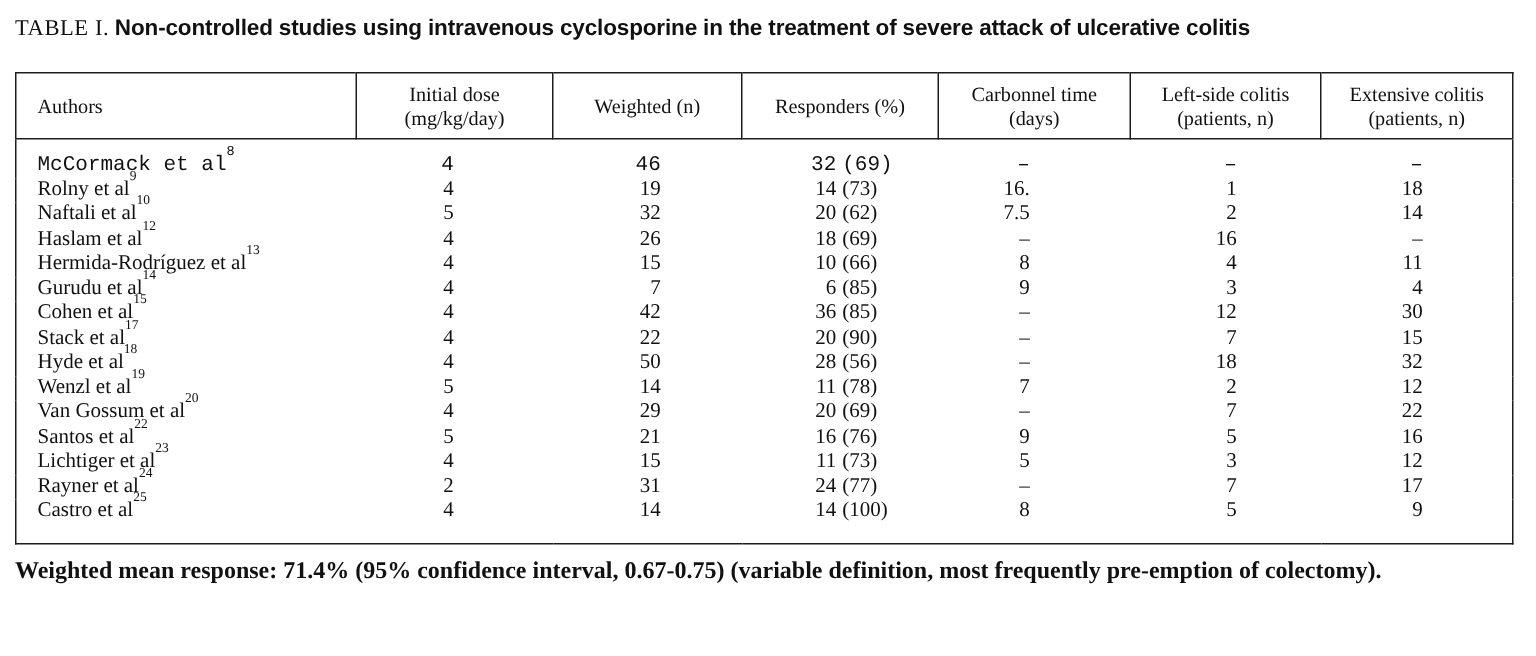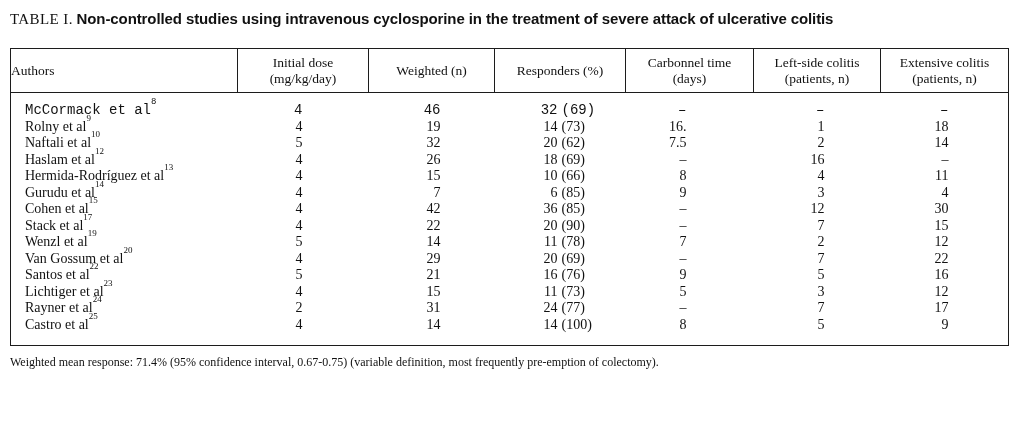--- a/index.html
+++ b/index.html
@@ -31,21 +31,21 @@
     border-bottom: 1px solid #1c1c1c;
     font-weight: normal;
     font-size: 13.5px;
     line-height: 16px;
     height: 43px;
     vertical-align: middle;
     text-align: center;
     padding: 0;
   }
   thead th:last-child { border-right: none; }
-  thead th.authors { text-align: left; }
+  thead th.authors { text-align: left; padding-left: 14px; }
 
   tbody td {
     font-size: 14px;
     line-height: 16.5px;
     padding: 0;
     vertical-align: top;
     white-space: nowrap;
   }
   tbody tr:first-child td { padding-top: 9px; font-family: Liberation Mono, monospace; }
   tbody tr:last-child td  { padding-bottom: 12px; }
@@ -56,21 +56,21 @@
   .numbox { display: inline-block; width: 24px; text-align: right; }
   td.c-dose { padding-left: 41px; }
   td.c-pat  { padding-left: 48px; }
   td.c-resp { padding-left: 39px; }
   td.c-time { padding-left: 37px; }
   td.c-left { padding-left: 47px; }
   td.c-ext  { padding-left: 44px; }
   .par { margin-left: 4px; }
 
   
-  .footnote { font-size: 12px; margin: 9px 0 0 2px; white-space: nowrap; }
+  .footnote { font-size: 16px; margin: 9px 0 0 2px; white-space: nowrap; font-weight: bold; }
 </style>
 </head>
 <body>
 
 <div class="page">
 
   <div class="caption">
     <span class="cap-label">TABLE I.</span>
     <span class="cap-text">Non-controlled studies using intravenous cyclosporine in the treatment of severe attack of ulcerative colitis</span>
   </div>
@@ -181,20 +181,29 @@
         <tr>
           <td class="c-author">Stack et al<sup class="ref">17</sup></td>
           <td class="c-dose"><span class="numbox">4</span></td>
           <td class="c-pat"><span class="numbox">22</span></td>
           <td class="c-resp"><span class="numbox">20</span><span class="par">(90)</span></td>
           <td class="c-time"><span class="numbox">–</span></td>
           <td class="c-left"><span class="numbox">7</span></td>
           <td class="c-ext"><span class="numbox">15</span></td>
         </tr>
         <tr>
+          <td class="c-author">Hyde et al<sup class="ref">18</sup></td>
+          <td class="c-dose"><span class="numbox">4</span></td>
+          <td class="c-pat"><span class="numbox">50</span></td>
+          <td class="c-resp"><span class="numbox">28</span><span class="par">(56)</span></td>
+          <td class="c-time"><span class="numbox">–</span></td>
+          <td class="c-left"><span class="numbox">18</span></td>
+          <td class="c-ext"><span class="numbox">32</span></td>
+        </tr>
+        <tr>
           <td class="c-author">Wenzl et al<sup class="ref">19</sup></td>
           <td class="c-dose"><span class="numbox">5</span></td>
           <td class="c-pat"><span class="numbox">14</span></td>
           <td class="c-resp"><span class="numbox">11</span><span class="par">(78)</span></td>
           <td class="c-time"><span class="numbox">7</span></td>
           <td class="c-left"><span class="numbox">2</span></td>
           <td class="c-ext"><span class="numbox">12</span></td>
         </tr>
         <tr>
           <td class="c-author">Van Gossum et al<sup class="ref">20</sup></td>

